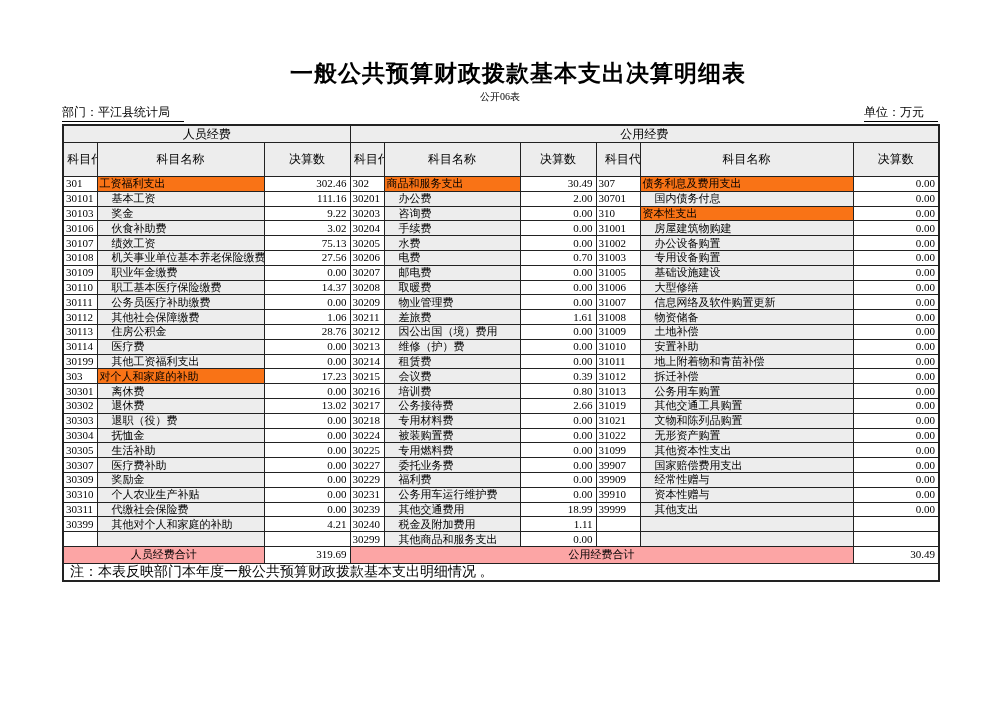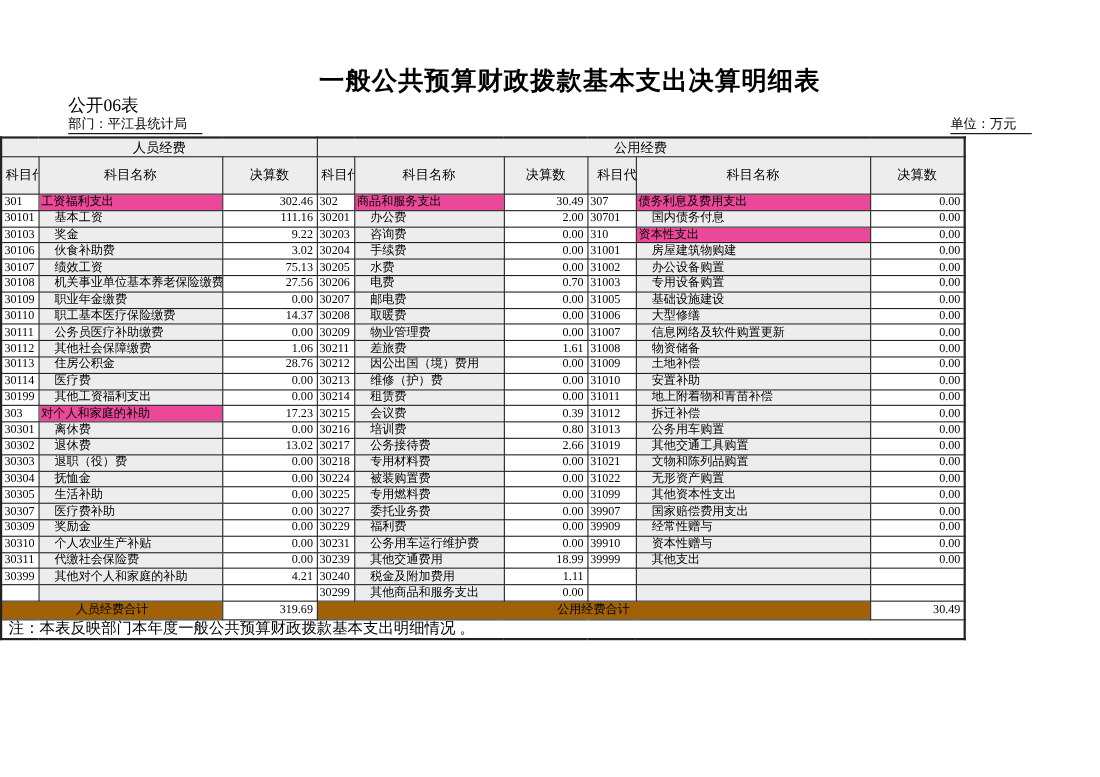--- a/index.html
+++ b/index.html
@@ -7,46 +7,46 @@
     width:1000px;height:706px;background:#ffffff;color:#000;
     font-family:"Liberation Serif","DejaVu Serif",serif;
     overflow:hidden;
   }
   .sheet{width:1000px;height:706px;position:relative;}
   .title{
     padding-top:62px;text-align:center;font-size:23px;font-weight:bold;
     letter-spacing:1px;line-height:24px;margin-left:36px;
   }
   .meta{width:876px;margin:0 auto 0 62px;}
-  .form-code{text-align:left;font-size:16px;line-height:14px;margin-top:4px;}
+  .form-code{text-align:center;font-size:10px;line-height:14px;margin-top:4px;}
   .meta-row{
     display:flex;justify-content:space-between;align-items:center;
     font-size:12px;line-height:15px;margin-top:1px;margin-bottom:2px;
   }
   .underlined{border-bottom:1px solid #000;padding:0 14px 1px 0;}
   table.grid{
     table-layout:fixed;border-collapse:collapse;width:876px;
-    border:2px solid #222;
+    margin-left:62px;border:2px solid #222;
   }
   .grid th,.grid td{
     border:1px solid #222;overflow:hidden;white-space:nowrap;
     padding:0;font-weight:normal;
   }
   .grid thead th{background:#ededed;font-size:12px;text-align:center;}
   tr.group-row th{height:16px;line-height:16px;}
   tr.header-row th{height:33px;}
   .hdr-code-wrap{display:inline-block;width:26px;line-height:13px;font-size:12px;}
   .grid tbody tr{height:14.8px;}
   .grid tbody td{font-size:11px;line-height:13px;}
   td.code{text-align:left;padding:0 1px 0 2px;background:#fff;}
   td.name{text-align:left;padding-left:2px;background:#ededed;text-indent:12px;}
-  td.name.top{background:#ec4899;text-indent:0;}
+  td.name.top{background:#f97316;text-indent:0;}
   td.val{text-align:right;padding-right:3px;background:#fff;}
   tr.total-row td{height:16px;font-size:11px;line-height:15px;}
-  td.tlabel{text-align:center;background:#a16207;}
+  td.tlabel{text-align:center;background:#fca5a5;}
   tr.note-row td{
     height:16px;font-size:14px;line-height:15px;text-align:left;
     padding-left:6px;background:#fff;
   }
 </style>
 </head>
 <body>
 
 <div class="sheet">
   <div class="title">一般公共预算财政拨款基本支出决算明细表</div>

